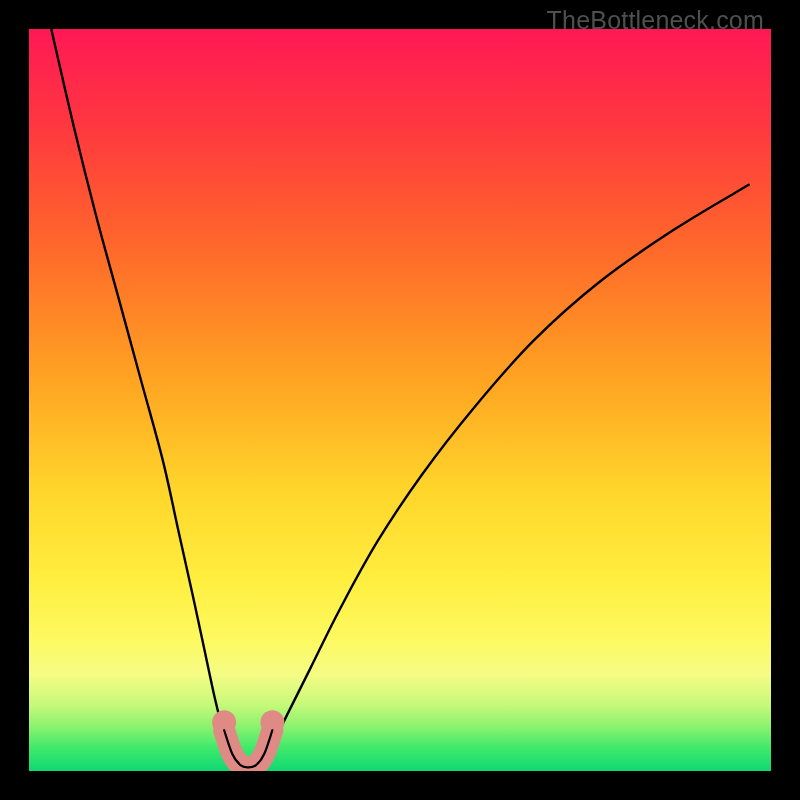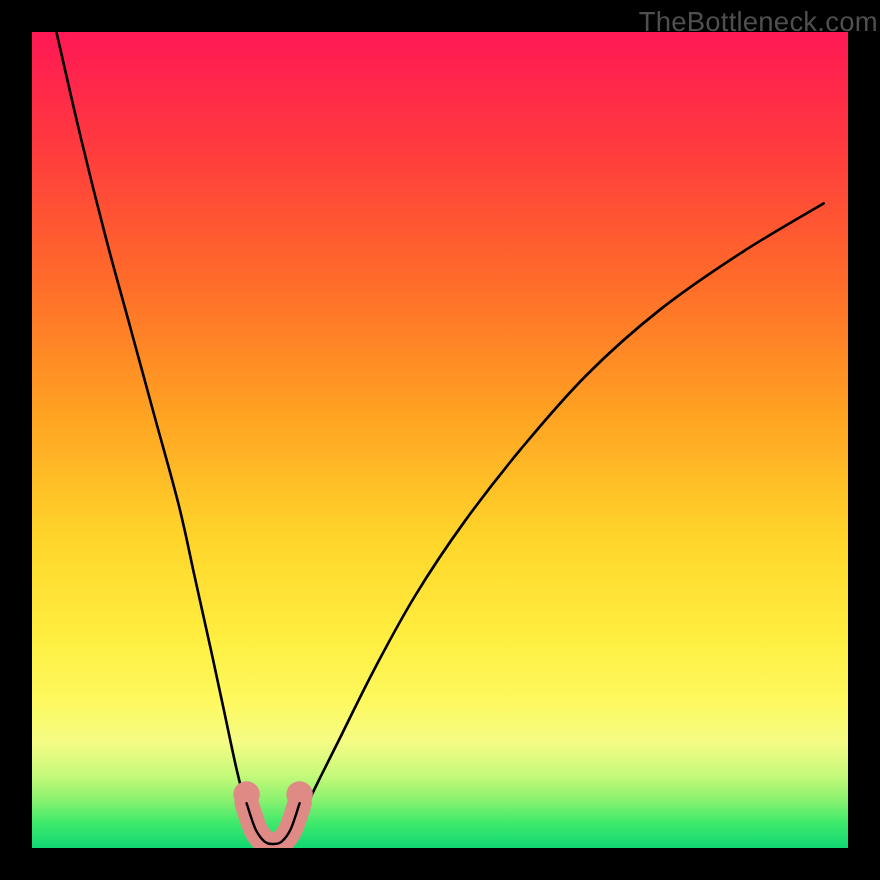--- a/index.html
+++ b/index.html
@@ -20,21 +20,21 @@
   .plot {
     position: absolute;
     left: 29px;
     top: 29px;
     width: 742px;
     height: 742px;
   }
   .watermark {
     position: absolute;
     top: 6px;
-    right: 2px;
+    right: 36px;
     color: #4f4f4f;
     font-size: 25px;
     font-weight: 400;
     letter-spacing: 0.2px;
     font-family: Arial, Helvetica, sans-serif;
   }
   svg { display: block; }
 </style>
 </head>
 <body>

